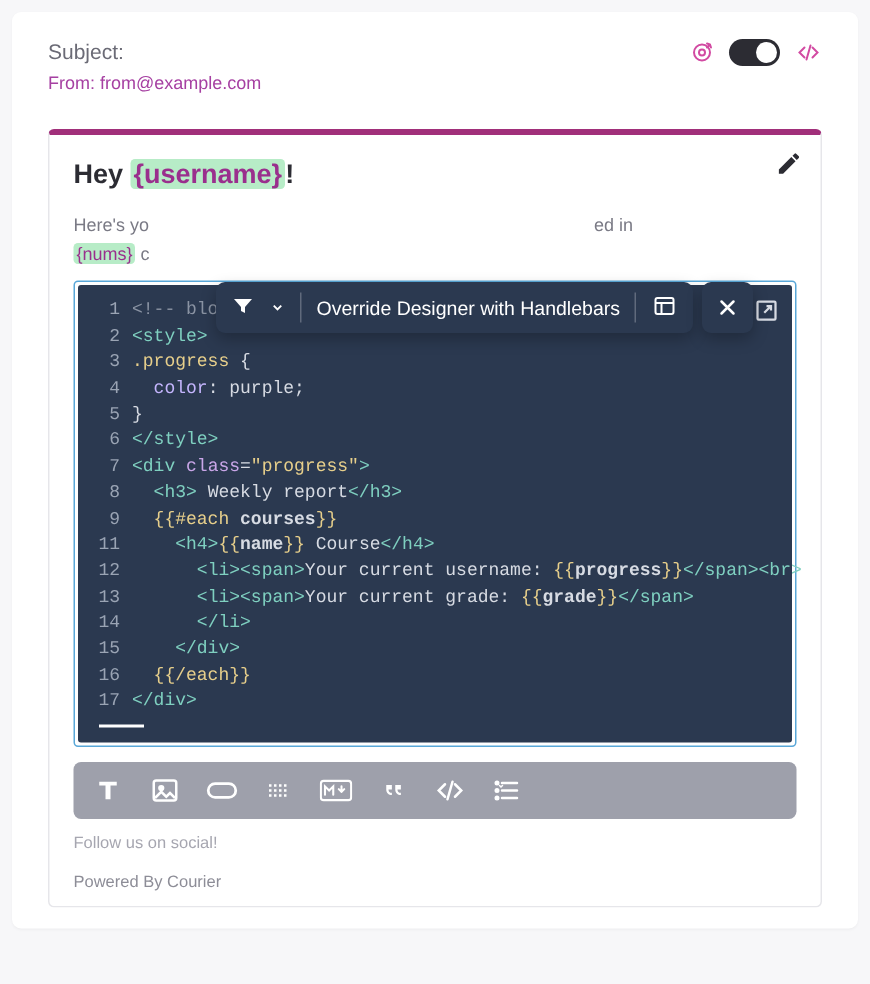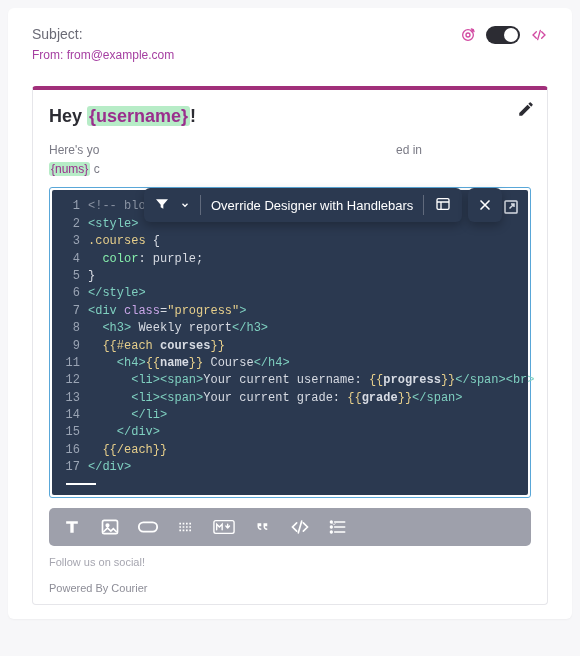--- a/index.html
+++ b/index.html
@@ -79,21 +79,21 @@
     font-size:12px; position:relative; padding:8px 10px 8px 6px;
   }
   .code-actions { position:absolute; top:8px; right:8px; display:flex; gap:10px; }
   .code-line { display:flex; white-space:pre; line-height:1.45; }
   .gutter { width:22px; text-align:right; color:#9aa4b4; margin-right:8px; flex-shrink:0; }
   .t-comment { color:#8a93a3; }
   .t-tag { color:#7fd0c0; }
   .t-attr { color:#c9a6e8; }
   .t-str { color:#e7cf8b; }
   .t-sel { color:#e7cf8b; }
-  .t-prop { color:#86efac; }
+  .t-prop { color:#c4b5fd; }
   .t-close { color:#d7dbe3; }
   .t-hbs { color:#e7cf8b; }
   .t-hbsvar { color:#d7dbe3; font-weight:600; }
   .t-text { color:#d7dbe3; }
   .cursor-line { border-bottom:2px solid #fff; width:30px; height:0; margin:6px 0 2px 8px; }
 
   .format-bar {
     margin-top:10px; background:#9ea0ab; border-radius:5px;
     display:flex; align-items:center; gap:16px; padding:8px 12px;
   }
@@ -163,21 +163,21 @@
             <span>
               <svg width="18" height="18" viewBox="0 0 24 24" fill="none" stroke="#d7dbe3" stroke-width="2">
                   <rect x="4" y="4" width="16" height="16" rx="1"></rect>
                   <path d="M10 14l6-6M16 12V8h-4"></path>
                 </svg>
             </span>
           </div>
           <div id="code-lines">
               <div class="code-line"><span class="gutter">1</span><span><span class="t-comment">&lt;!-- block title --&gt;</span></span></div>
               <div class="code-line"><span class="gutter">2</span><span><span class="t-tag">&lt;style&gt;</span></span></div>
-              <div class="code-line"><span class="gutter">3</span><span><span class="t-sel">.courses </span><span class="t-close">{</span></span></div>
+              <div class="code-line"><span class="gutter">3</span><span><span class="t-sel">.progress </span><span class="t-close">{</span></span></div>
               <div class="code-line"><span class="gutter">4</span><span><span class="t-text">  </span><span class="t-prop">color</span><span class="t-close">: purple;</span></span></div>
               <div class="code-line"><span class="gutter">5</span><span><span class="t-close">}</span></span></div>
               <div class="code-line"><span class="gutter">6</span><span><span class="t-tag">&lt;/style&gt;</span></span></div>
               <div class="code-line"><span class="gutter">7</span><span><span class="t-tag">&lt;div </span><span class="t-attr">class</span><span class="t-close">=</span><span class="t-str">"progress"</span><span class="t-tag">&gt;</span></span></div>
               <div class="code-line"><span class="gutter">8</span><span><span class="t-text">  </span><span class="t-tag">&lt;h3&gt;</span><span class="t-text"> Weekly report</span><span class="t-tag">&lt;/h3&gt;</span></span></div>
               <div class="code-line"><span class="gutter">9</span><span><span class="t-text">  </span><span class="t-hbs">{{#each </span><span class="t-hbsvar">courses</span><span class="t-hbs">}}</span></span></div>
               <div class="code-line"><span class="gutter">11</span><span><span class="t-text">    </span><span class="t-tag">&lt;h4&gt;</span><span class="t-hbs">{{</span><span class="t-hbsvar">name</span><span class="t-hbs">}}</span><span class="t-text"> Course</span><span class="t-tag">&lt;/h4&gt;</span></span></div>
               <div class="code-line"><span class="gutter">12</span><span><span class="t-text">      </span><span class="t-tag">&lt;li&gt;&lt;span&gt;</span><span class="t-text">Your current username: </span><span class="t-hbs">{{</span><span class="t-hbsvar">progress</span><span class="t-hbs">}}</span><span class="t-tag">&lt;/span&gt;&lt;br&gt;</span></span></div>
               <div class="code-line"><span class="gutter">13</span><span><span class="t-text">      </span><span class="t-tag">&lt;li&gt;&lt;span&gt;</span><span class="t-text">Your current grade: </span><span class="t-hbs">{{</span><span class="t-hbsvar">grade</span><span class="t-hbs">}}</span><span class="t-tag">&lt;/span&gt;</span></span></div>
               <div class="code-line"><span class="gutter">14</span><span><span class="t-text">      </span><span class="t-tag">&lt;/li&gt;</span></span></div>

